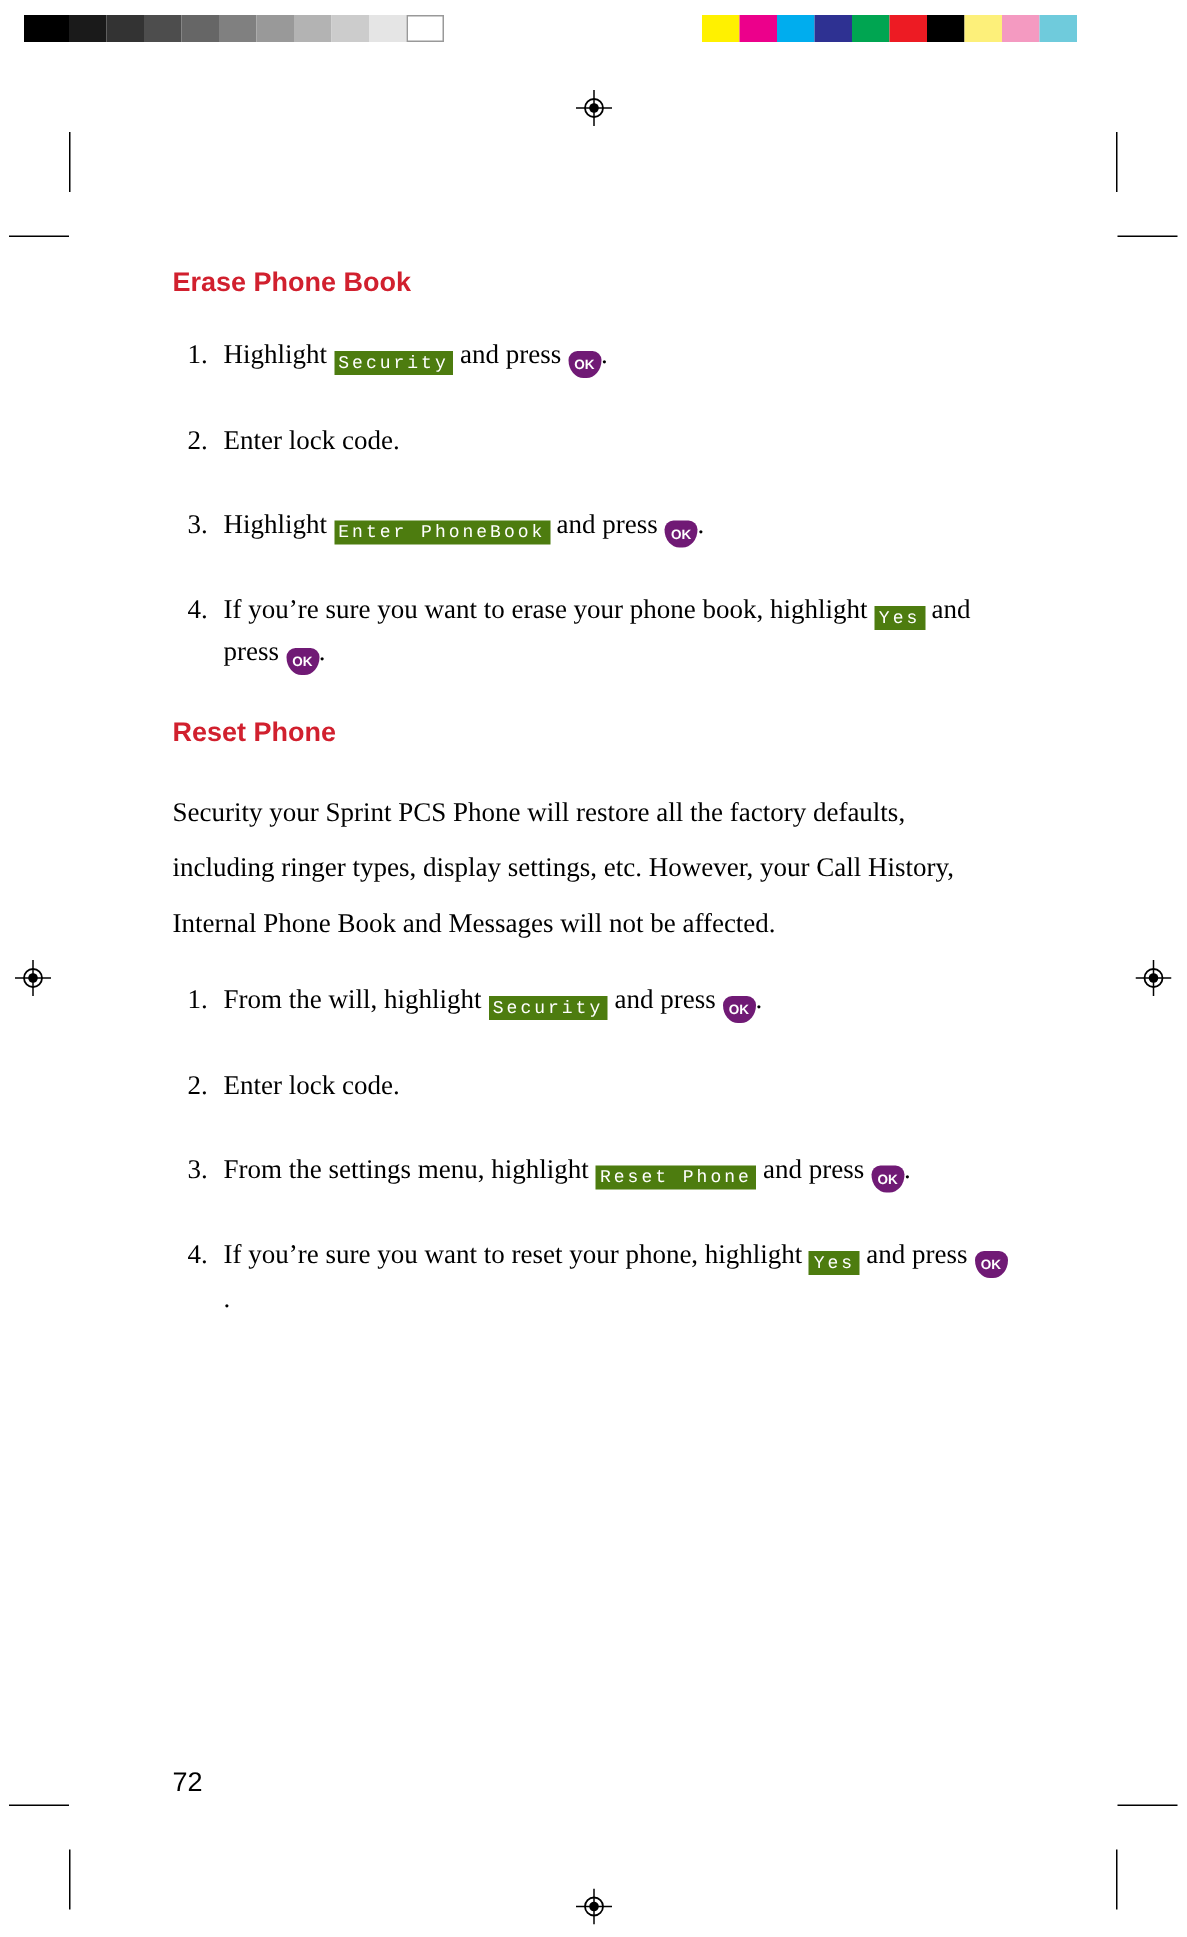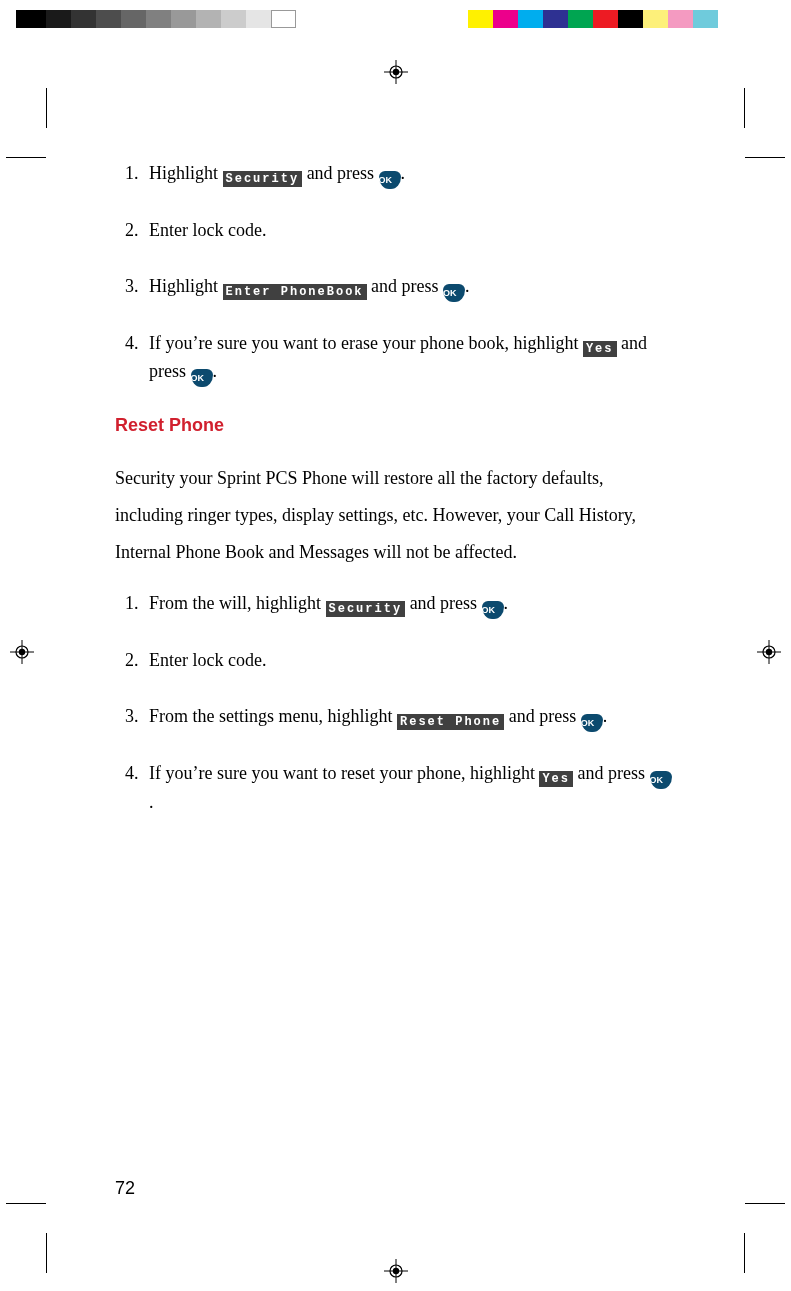--- a/index.html
+++ b/index.html
@@ -97,44 +97,44 @@
     font-size: 18px;
     line-height: 1.55;
     margin: 0 0 28px 0;
     padding-left: 6px;
   }
 
   
   .lcd {
     display: inline-block;
     vertical-align: -3px;
-    background: #404040;
+    background: #4d7c0f;
     color: #fff;
     font-family: "Courier New", monospace;
     font-size: 12px;
     letter-spacing: 2px;
     padding: 1px 3px 1px 3px;
     line-height: 14px;
     min-width: 18px;
     text-align: center;
-    font-weight: bold;
   }
 
   
   .ok-btn {
     display: inline-block;
     vertical-align: -4px;
-    background: #0c4a6e;
+    background: #701a75;
     color: #fff;
     font-family: Helvetica, Arial, sans-serif;
     font-weight: bold;
     font-size: 9px;
     width: 22px;
     height: 18px;
     line-height: 18px;
+    text-align: center;
     border-radius: 6px 6px 10px 10px / 6px 6px 12px 12px;
   }
 
   .page-num {
     position: absolute;
     left: 115px;
     bottom: 92px;
     font-family: Helvetica, Arial, sans-serif;
     font-size: 18px;
   }
@@ -203,20 +203,21 @@
   <svg viewBox="0 0 24 24">
       <circle cx="12" cy="12" r="6" fill="none" stroke="#000" stroke-width="1.2"></circle>
       <circle cx="12" cy="12" r="3.2" fill="#000"></circle>
       <line x1="12" y1="0" x2="12" y2="24" stroke="#000" stroke-width="1"></line>
       <line x1="0" y1="12" x2="24" y2="12" stroke="#000" stroke-width="1"></line>
     </svg>
 </div>
 
 <div class="page">
 
+  <div class="section-title">Erase Phone Book</div>
 
   <ol class="steps">
     <li>
       <span>Highlight </span>
       <span class="lcd">Security</span>
       <span> and press </span>
       <span class="ok-btn">OK</span><span>.</span>
     </li>
     <li>Enter lock code.</li>
     <li>

